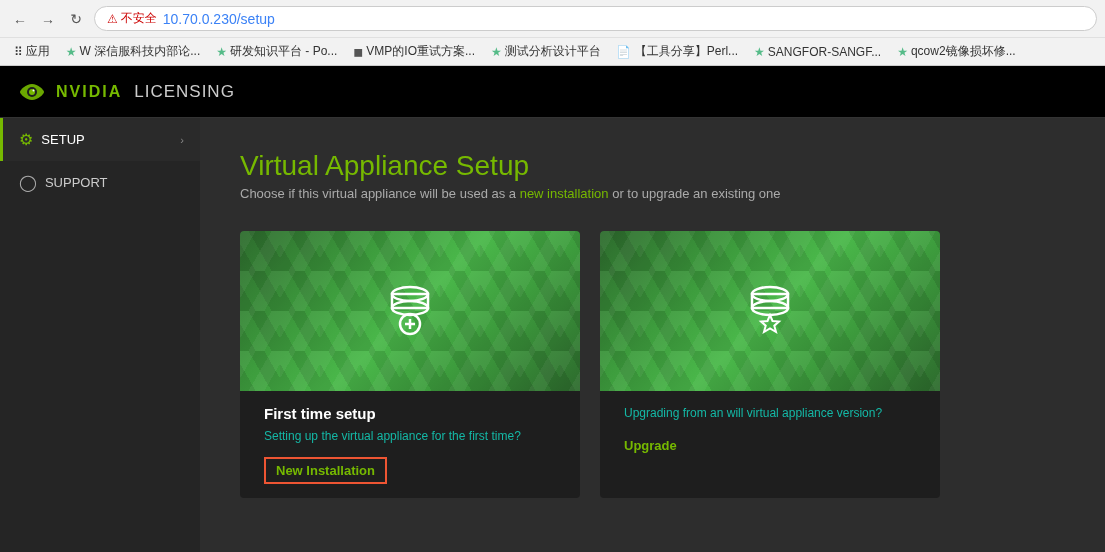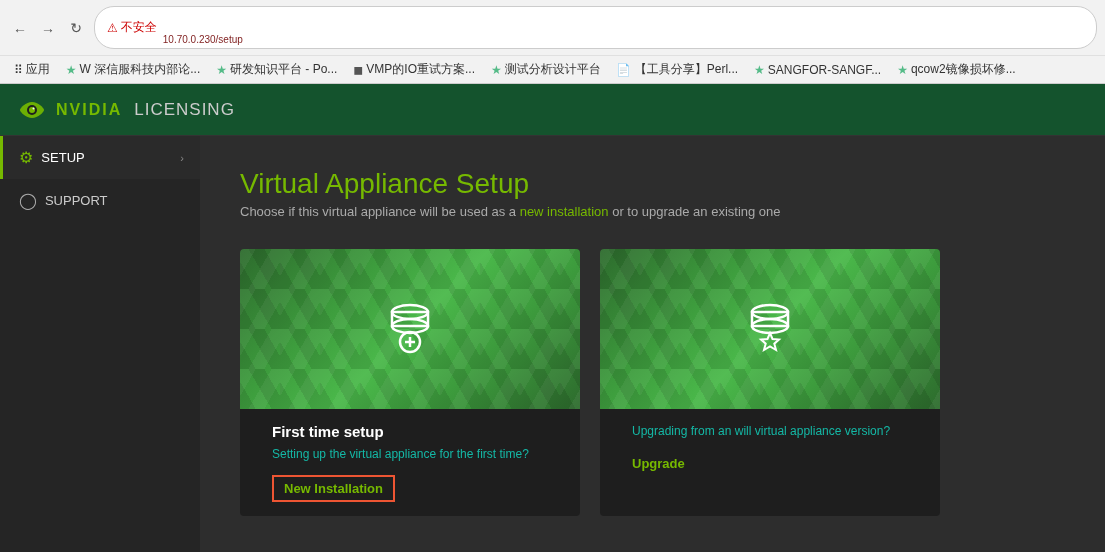--- a/index.html
+++ b/index.html
@@ -50,23 +50,22 @@
       gap: 6px;
     }
     .security-warning {
       display: flex;
       align-items: center;
       gap: 3px;
       font-size: 12px;
       color: #c00;
     }
     .address-text {
-      font-size: 10px;
-      color: #7f1d1d;
-      margin-top: 24px;
+      font-size: 14px;
+      color: #3b82f6;
     }
     .bookmarks-bar {
       display: flex;
       align-items: center;
       padding: 3px 8px;
       gap: 4px;
       background: #f2f2f2;
       border-top: 1px solid #e0e0e0;
       font-size: 12px;
       overflow: hidden;
@@ -85,21 +84,21 @@
 
     
     .app-container {
       display: flex;
       flex-direction: column;
       height: calc(552px - 58px);
     }
 
     
     .top-nav {
-      background: #14532d;
+      background: #000000;
       display: flex;
       align-items: center;
       padding: 0 16px;
       height: 52px;
       border-bottom: 1px solid #333;
     }
     .nvidia-logo {
       display: flex;
       align-items: center;
       gap: 8px;
@@ -221,21 +220,21 @@
       background:
         linear-gradient(120deg, rgba(255,255,255,0.05) 25%, transparent 25%, transparent 50%, rgba(255,255,255,0.05) 50%, rgba(255,255,255,0.05) 75%, transparent 75%),
         linear-gradient(60deg, rgba(0,0,0,0.1) 25%, transparent 25%, transparent 50%, rgba(0,0,0,0.1) 50%, rgba(0,0,0,0.1) 75%, transparent 75%);
       background-size: 40px 40px;
     }
     .card-icon {
       color: rgba(255,255,255,0.85);
       z-index: 1;
     }
     .card-body {
-      padding: 14px 32px;
+      padding: 14px 24px;
       border-radius: 28px;
     }
     .card-title {
       color: #fff;
       font-size: 15px;
       font-weight: bold;
       margin-bottom: 6px;
     }
     .card-desc {
       color: #14b8a6;

